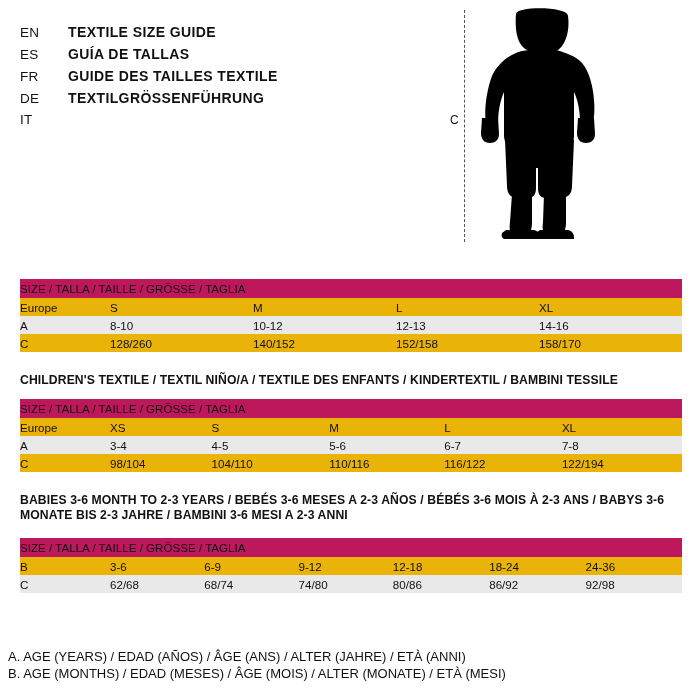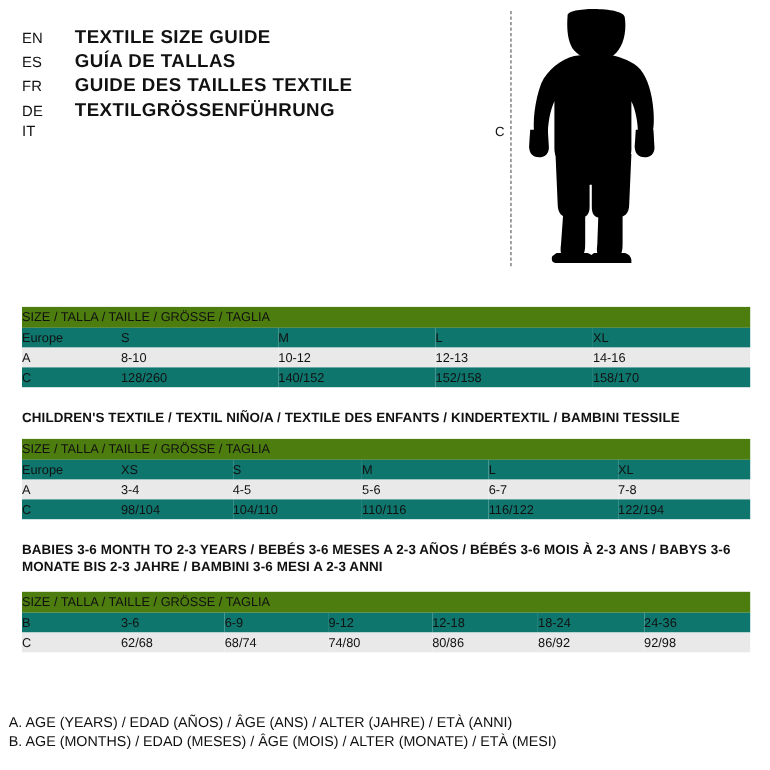--- a/index.html
+++ b/index.html
@@ -33,21 +33,21 @@
     align-items: baseline;
     height: 22px;
   }
   .lang-code {
     width: 48px;
     font-size: 13.5px;
     letter-spacing: 0.2px;
     color: #111;
   }
   .lang-title {
-    font-size: 17px;
+    font-size: 14px;
     font-weight: bold;
     letter-spacing: 0.4px;
     color: #111;
   }
 
   
   .figure-area {
     position: absolute;
     right: 10px;
     top: 8px;
@@ -99,29 +99,29 @@
     border-collapse: collapse;
     font-size: 11.6px;
     color: #111;
   }
   table.size-table td {
     padding: 0;
     height: 18px;
     vertical-align: middle;
   }
   tr.head-row td {
-    background: #4d7c0f;
+    background: #be185d;
     font-weight: normal;
     height: 19px;
   }
   tr.shade td {
     background: #e9e9e9;
   }
   tr.plain td {
-    background: #0f766e;
+    background: #eab308;
   }
   .cell-label {
     padding-left: 3px;
     width: 90px;
   }
   .cell-val {
     text-align: left;
   }
   .head-label {
     padding-left: 3px;

